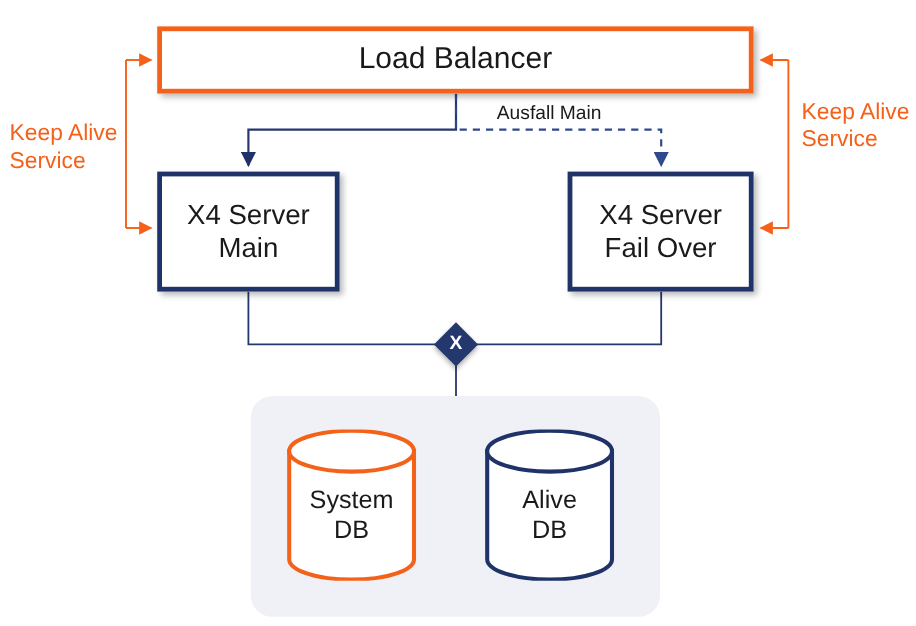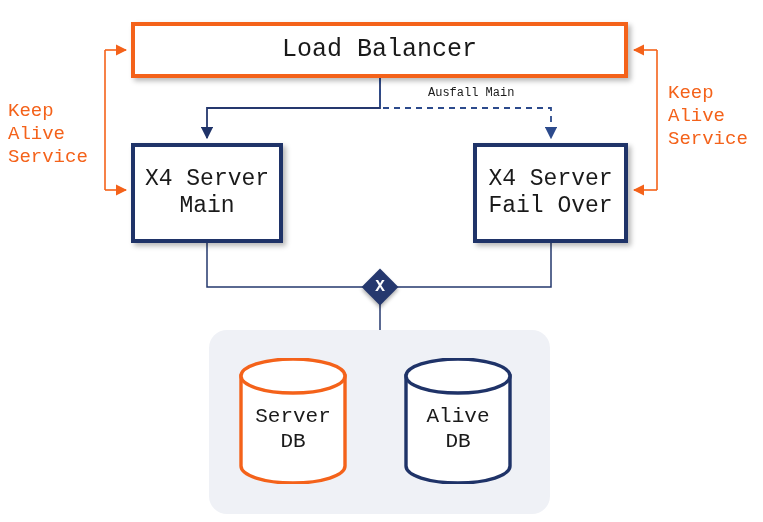--- a/index.html
+++ b/index.html
@@ -9,21 +9,20 @@
   }
   body {
     font-family: "Liberation Sans", sans-serif;
   }
   #canvas {
     position: relative;
     width: 763px;
     height: 522px;
     background: #ffffff;
     overflow: hidden;
-    font-family: Liberation Mono, monospace;
   }
   #svg-layer {
     position: absolute;
     left: 0;
     top: 0;
     width: 763px;
     height: 522px;
   }
   .node-box {
     position: absolute;
@@ -76,23 +75,23 @@
     top: 100px;
     width: 92px;
   }
   #label-keep-alive-right {
     left: 668px;
     top: 82px;
     width: 95px;
   }
   #label-ausfall {
     position: absolute;
-    left: 428px;
+    left: 414px;
     top: 86px;
-    font-size: 12px;
+    font-size: 16px;
     color: #1a1a1a;
     white-space: nowrap;
   }
   #db-panel {
     position: absolute;
     left: 209px;
     top: 330px;
     width: 341px;
     height: 184px;
     background: #EFF1F6;
@@ -210,21 +209,21 @@
 
   <div id="db-panel"></div>
 
   <div class="cylinder" id="cyl-shared">
     <svg viewBox="0 0 112 126" width="112" height="126">
       <g filter="none">
         <path d="M 4 18 L 4 108 A 52 17 0 0 0 108 108 L 108 18 Z" fill="#ffffff" stroke="#F4621A" stroke-width="3.4"></path>
         <ellipse cx="56" cy="18" rx="52" ry="17" fill="#ffffff" stroke="#F4621A" stroke-width="3.4"></ellipse>
       </g>
     </svg>
-    <div class="cyl-text">Server
+    <div class="cyl-text">System
 DB</div>
   </div>
 
   <div class="cylinder" id="cyl-system">
     <svg viewBox="0 0 112 126" width="112" height="126">
       <g>
         <path d="M 4 18 L 4 108 A 52 17 0 0 0 108 108 L 108 18 Z" fill="#ffffff" stroke="#1F3368" stroke-width="3.4"></path>
         <ellipse cx="56" cy="18" rx="52" ry="17" fill="#ffffff" stroke="#1F3368" stroke-width="3.4"></ellipse>
       </g>
     </svg>

